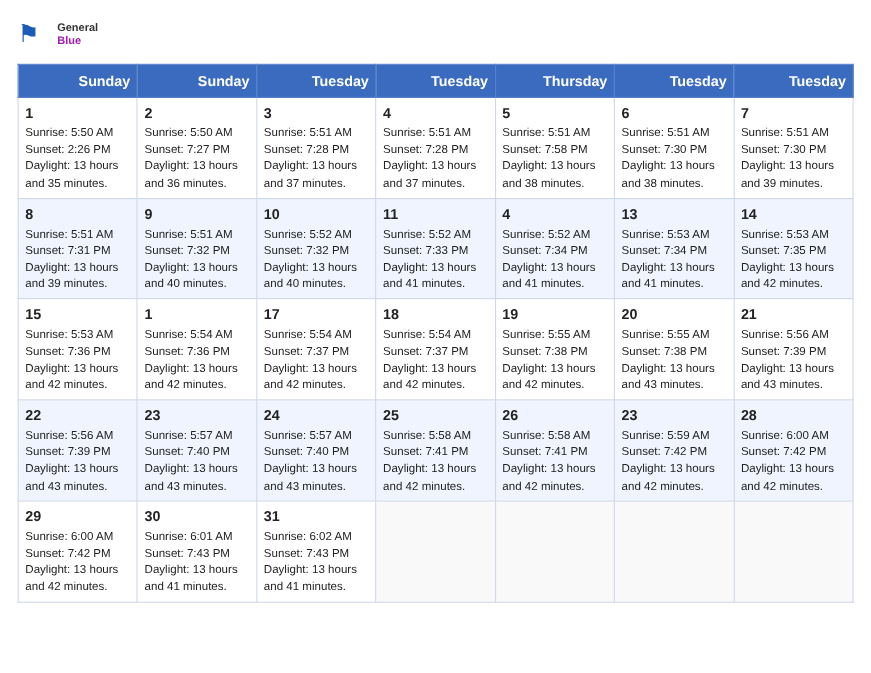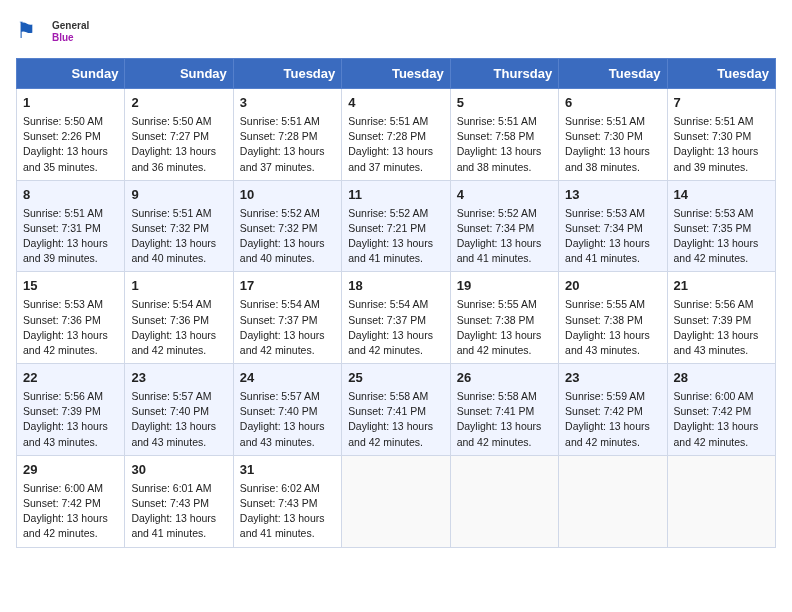--- a/index.html
+++ b/index.html
@@ -171,21 +171,21 @@
   </td>
         <td>
     <span class="day-num">10</span>
     <span>Sunrise: 5:52 AM</span><br>
     <span>Sunset: 7:32 PM</span><br>
     <span>Daylight: 13 hours and 40 minutes.</span>
   </td>
         <td>
     <span class="day-num">11</span>
     <span>Sunrise: 5:52 AM</span><br>
-    <span>Sunset: 7:21 PM</span><br>
+    <span>Sunset: 7:33 PM</span><br>
     <span>Daylight: 13 hours and 41 minutes.</span>
   </td>
         <td>
     <span class="day-num">4</span>
     <span>Sunrise: 5:52 AM</span><br>
     <span>Sunset: 7:34 PM</span><br>
     <span>Daylight: 13 hours and 41 minutes.</span>
   </td>
         <td>
     <span class="day-num">13</span>

